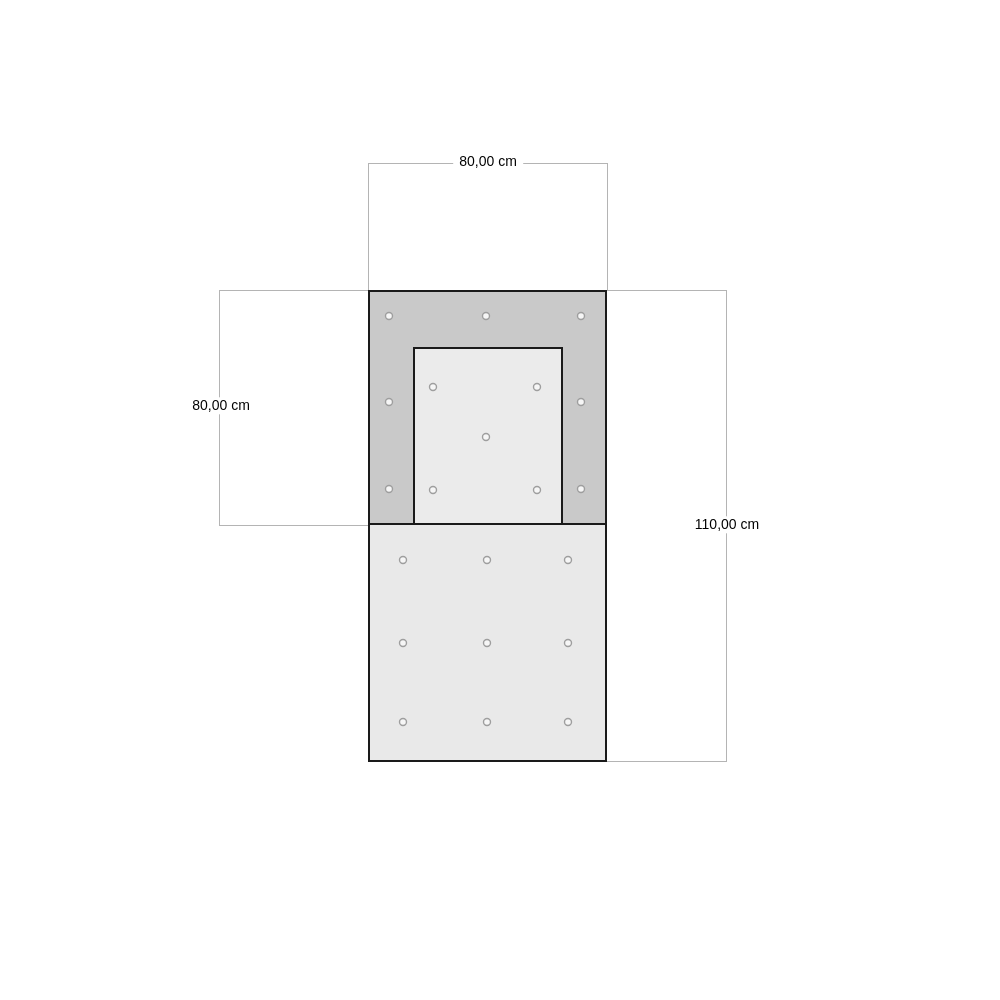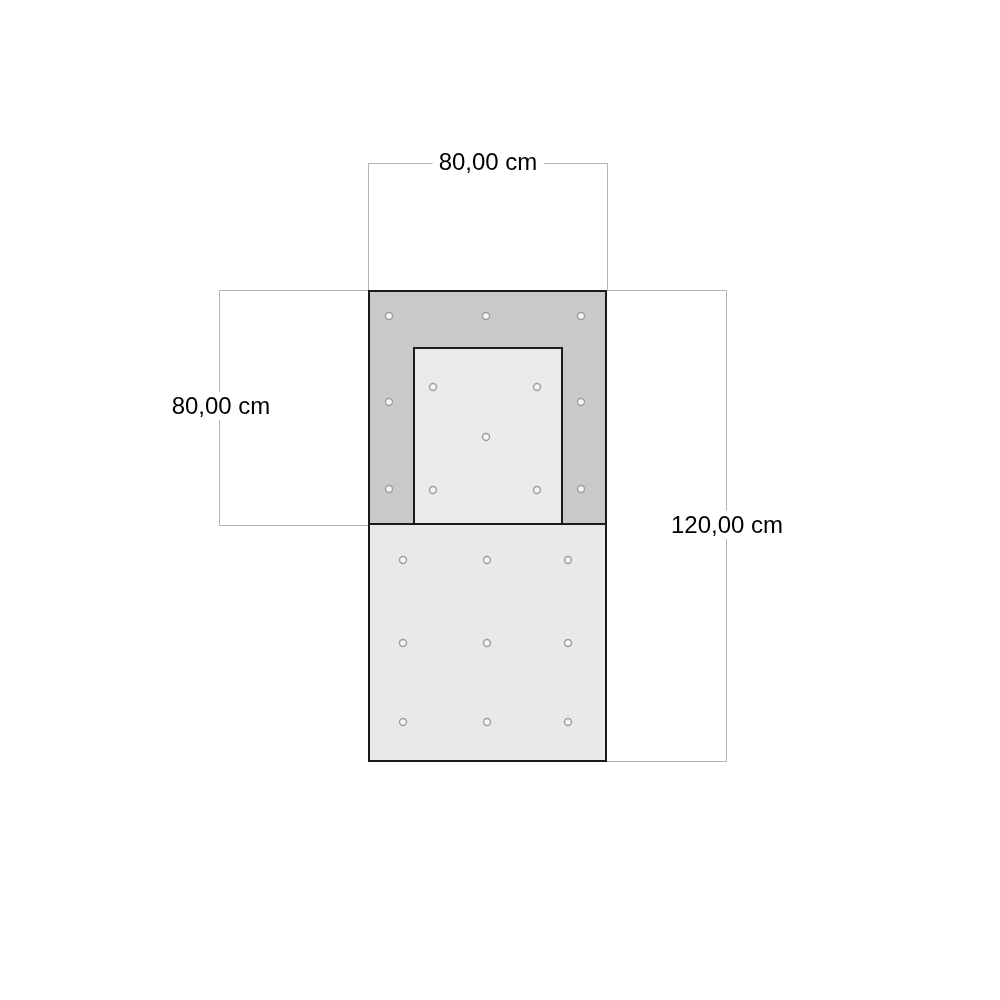--- a/index.html
+++ b/index.html
@@ -11,21 +11,21 @@
   .top-frame   { left:368px; top:290px; width:239px; height:235px; background:var(--frame-fill,#c9c9c9); }
   .inner-panel { left:413px; top:347px; width:150px; height:178px; background:var(--inner-fill,#ebebeb); }
   .bottom-panel{ left:368px; top:523px; width:239px; height:239px; background:var(--panel-fill,#e9e9e9); }
   .holes-layer { position:absolute; left:0; top:0; width:1000px; height:1000px; pointer-events:none; }
   .holes-layer circle { fill:var(--hole-fill,#f6f6f6); stroke:var(--hole-stroke,#9e9e9e); stroke-width:1.4; }
   .dline { position:absolute; background:var(--dim-line,#b4b4b4); }
   .dline.h { height:1px; }
   .dline.v { width:1px; }
   .dim-label {
     position:absolute; transform:translate(-50%,-50%);
-    background:#ffffff; padding:1px 6px; font-size:24px; line-height:1.1;
+    background:#ffffff; padding:1px 6px; font-size:14px; line-height:1.1;
     color:var(--text,#000); white-space:nowrap;
   }
 </style>
 </head>
 <body>
 
 <div class="stage">
 
   <div>
     <div class="dline h" style="left:368px; top:163px; width:239px;"></div>
@@ -68,15 +68,15 @@
       <circle cx="403" cy="643" r="3.5"></circle>
       <circle cx="487" cy="643" r="3.5"></circle>
       <circle cx="568" cy="643" r="3.5"></circle>
       <circle cx="403" cy="722" r="3.5"></circle>
       <circle cx="487" cy="722" r="3.5"></circle>
       <circle cx="568" cy="722" r="3.5"></circle>
     </svg>
 
   <span class="dim-label" style="left:488px; top:162px;">80,00 cm</span>
   <span class="dim-label" style="left:221px; top:406px;">80,00 cm</span>
-  <span class="dim-label" style="left:727px; top:525px;">120,00 cm</span>
+  <span class="dim-label" style="left:727px; top:525px;">110,00 cm</span>
 
 </div>
 
 </body></html>

